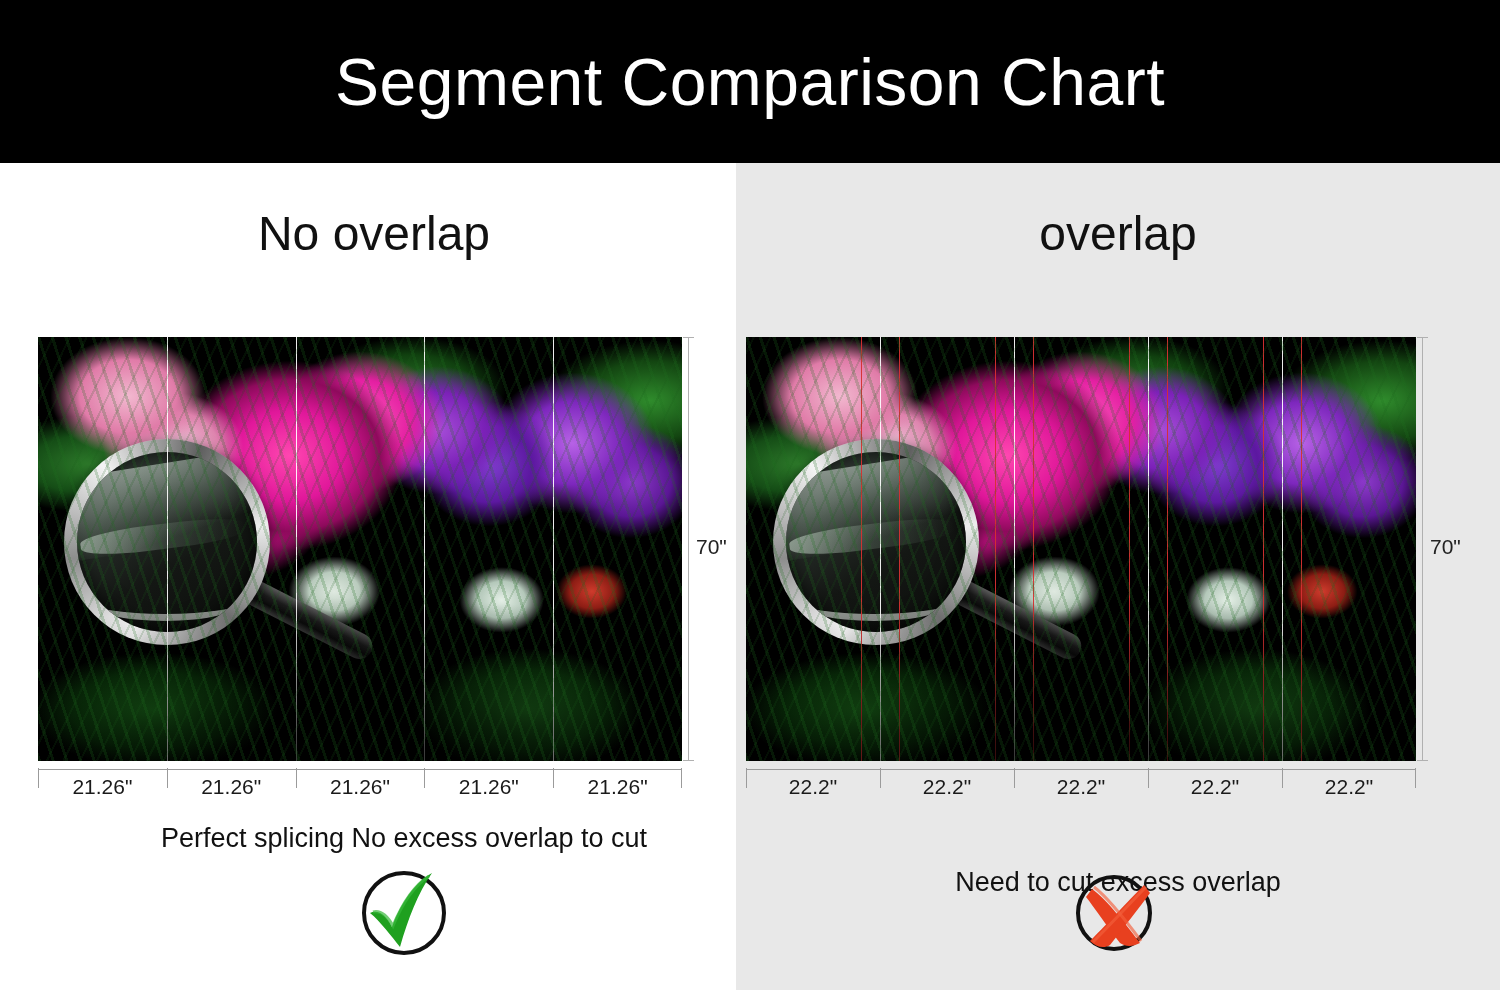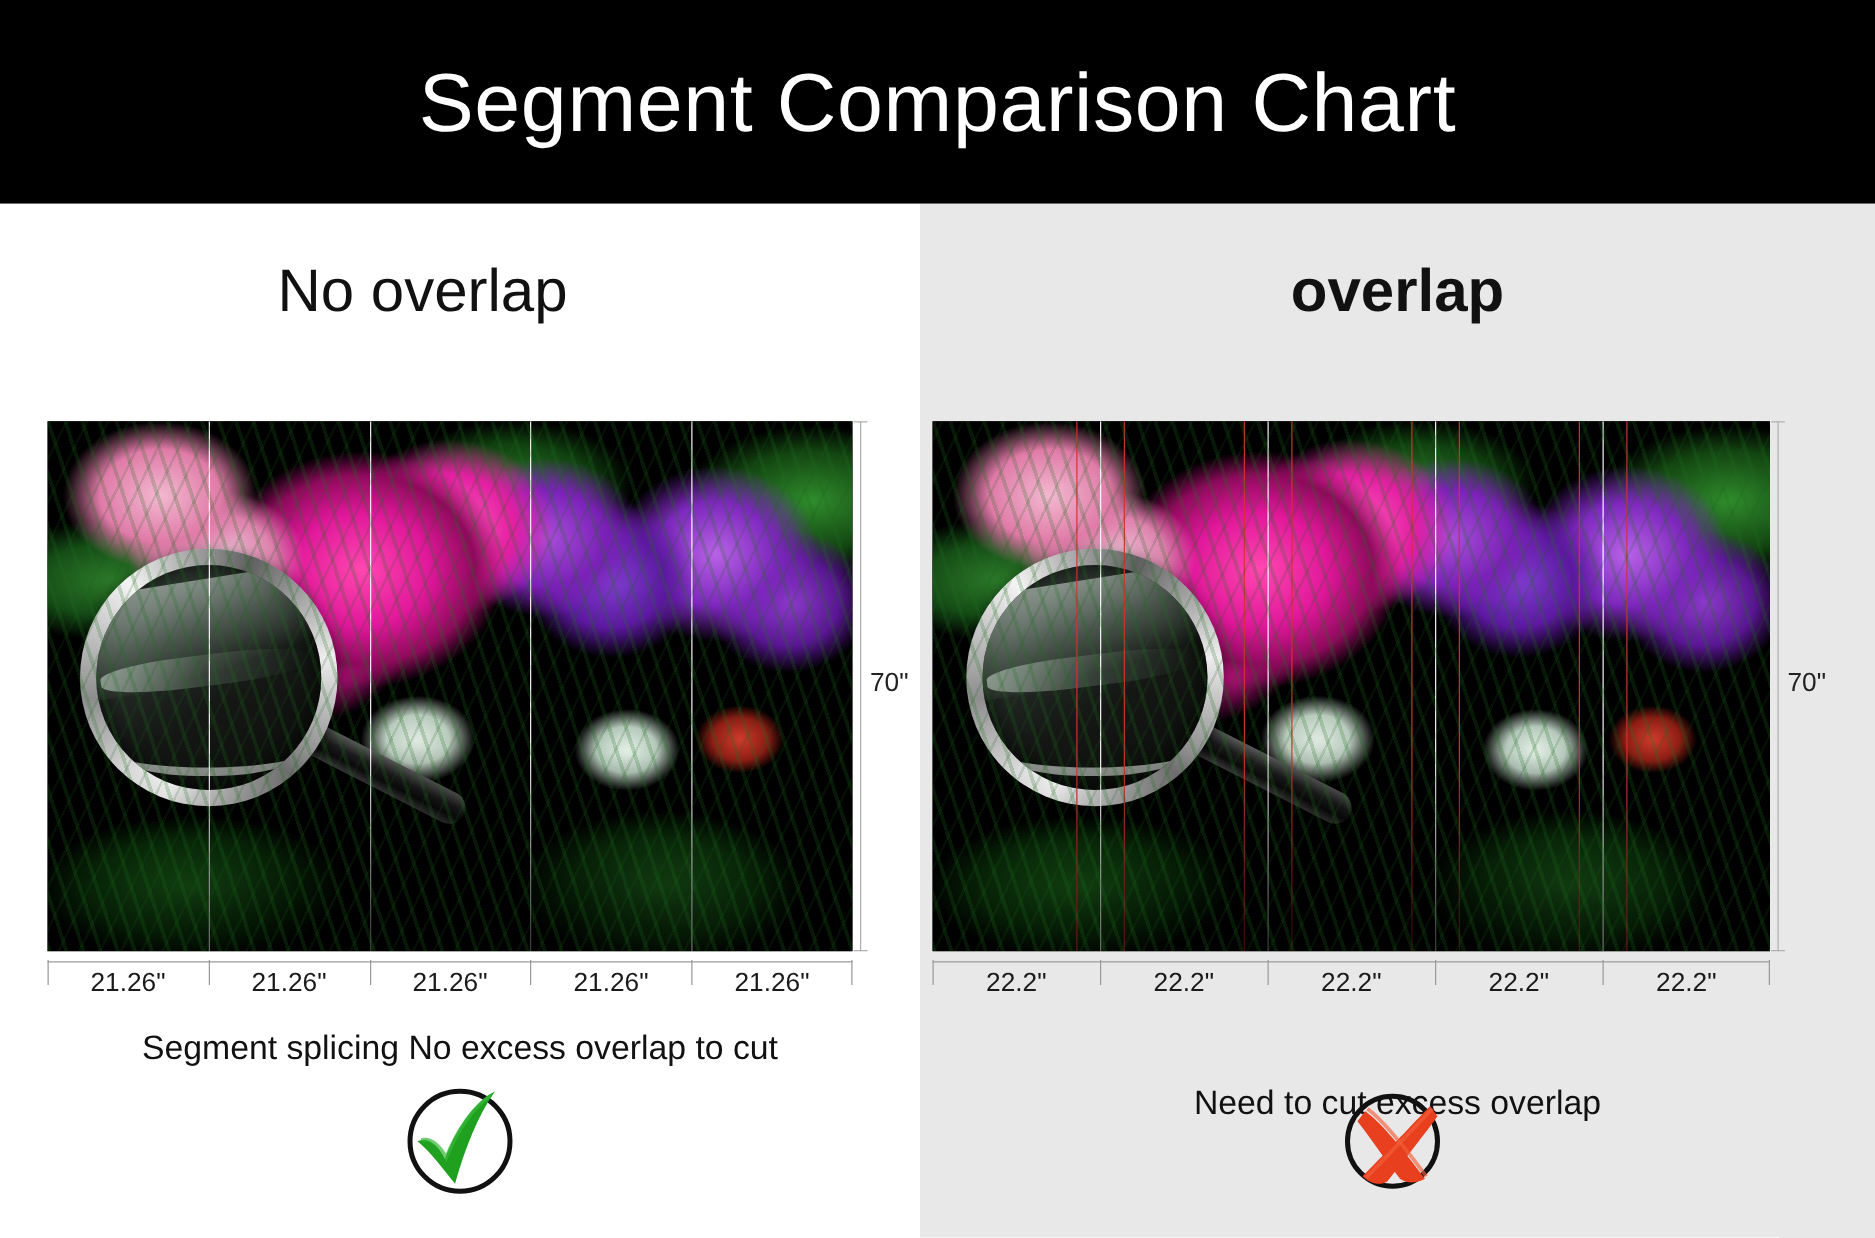--- a/index.html
+++ b/index.html
@@ -25,31 +25,31 @@
     line-height: 1;
     white-space: nowrap;
   }
 
   
   .panels {
     position: absolute; left: 0; top: 163px; width: 1500px; height: 827px;
     display: flex;
   }
   .panel { position: relative; height: 100%; }
-  .panel-left  { width: 736px; background: #ffffff; }
+  .panel-left  { width: 736px; background: #ffffff; padding-left: 36px; }
   .panel-right { width: 764px; background: #e8e8e8; }
 
   .panel-heading {
     position: absolute; top: 47px; width: 100%;
     text-align: center;
     font-size: 48px; font-weight: 400; color: #111111;
     line-height: 1; white-space: nowrap;
   }
   .panel-left  .panel-heading { text-indent: -60px; }
-  .panel-right .panel-heading { text-indent: 0px; font-weight: bold; }
+  .panel-right .panel-heading { text-indent: 0px; }
 
   
   .figure { position: absolute; }
   .figure-left  { left: 38px;  top: 174px; width: 644px; height: 424px; }
   .figure-right { left: 10px;  top: 174px; width: 670px; height: 424px; }
   .panel-right .figure-right { left: 10px; }
 
   .art {
     position: absolute; inset: 0;
     background: #000000;
@@ -211,21 +211,21 @@
           <div class="hdim-labels">
             <div class="hdim-cell">21.26"</div>
             <div class="hdim-cell">21.26"</div>
             <div class="hdim-cell">21.26"</div>
             <div class="hdim-cell">21.26"</div>
             <div class="hdim-cell">21.26"</div>
           </div>
         </div>
       </div>
 
-      <div class="caption" style="top:660px;">Segment splicing No excess overlap to cut</div>
+      <div class="caption" style="top:660px;">Perfect splicing No excess overlap to cut</div>
 
       <div class="verdict" style="top:702px;">
         <svg width="96" height="96" viewBox="0 0 96 96">
           <circle cx="48" cy="48" r="40" fill="none" stroke="#111111" stroke-width="4"></circle>
           <path d="M14 48 C22 44 30 50 36 62 C44 40 58 18 76 8 C62 28 52 54 44 82 C36 72 24 56 14 48 Z" fill="#1fa01f"></path>
           <path d="M17 47 C25 45 32 52 37 61 C46 39 59 20 73 11" fill="none" stroke="#37b83a" stroke-width="3" opacity="0.7"></path>
         </svg>
       </div>
     </div>
 

